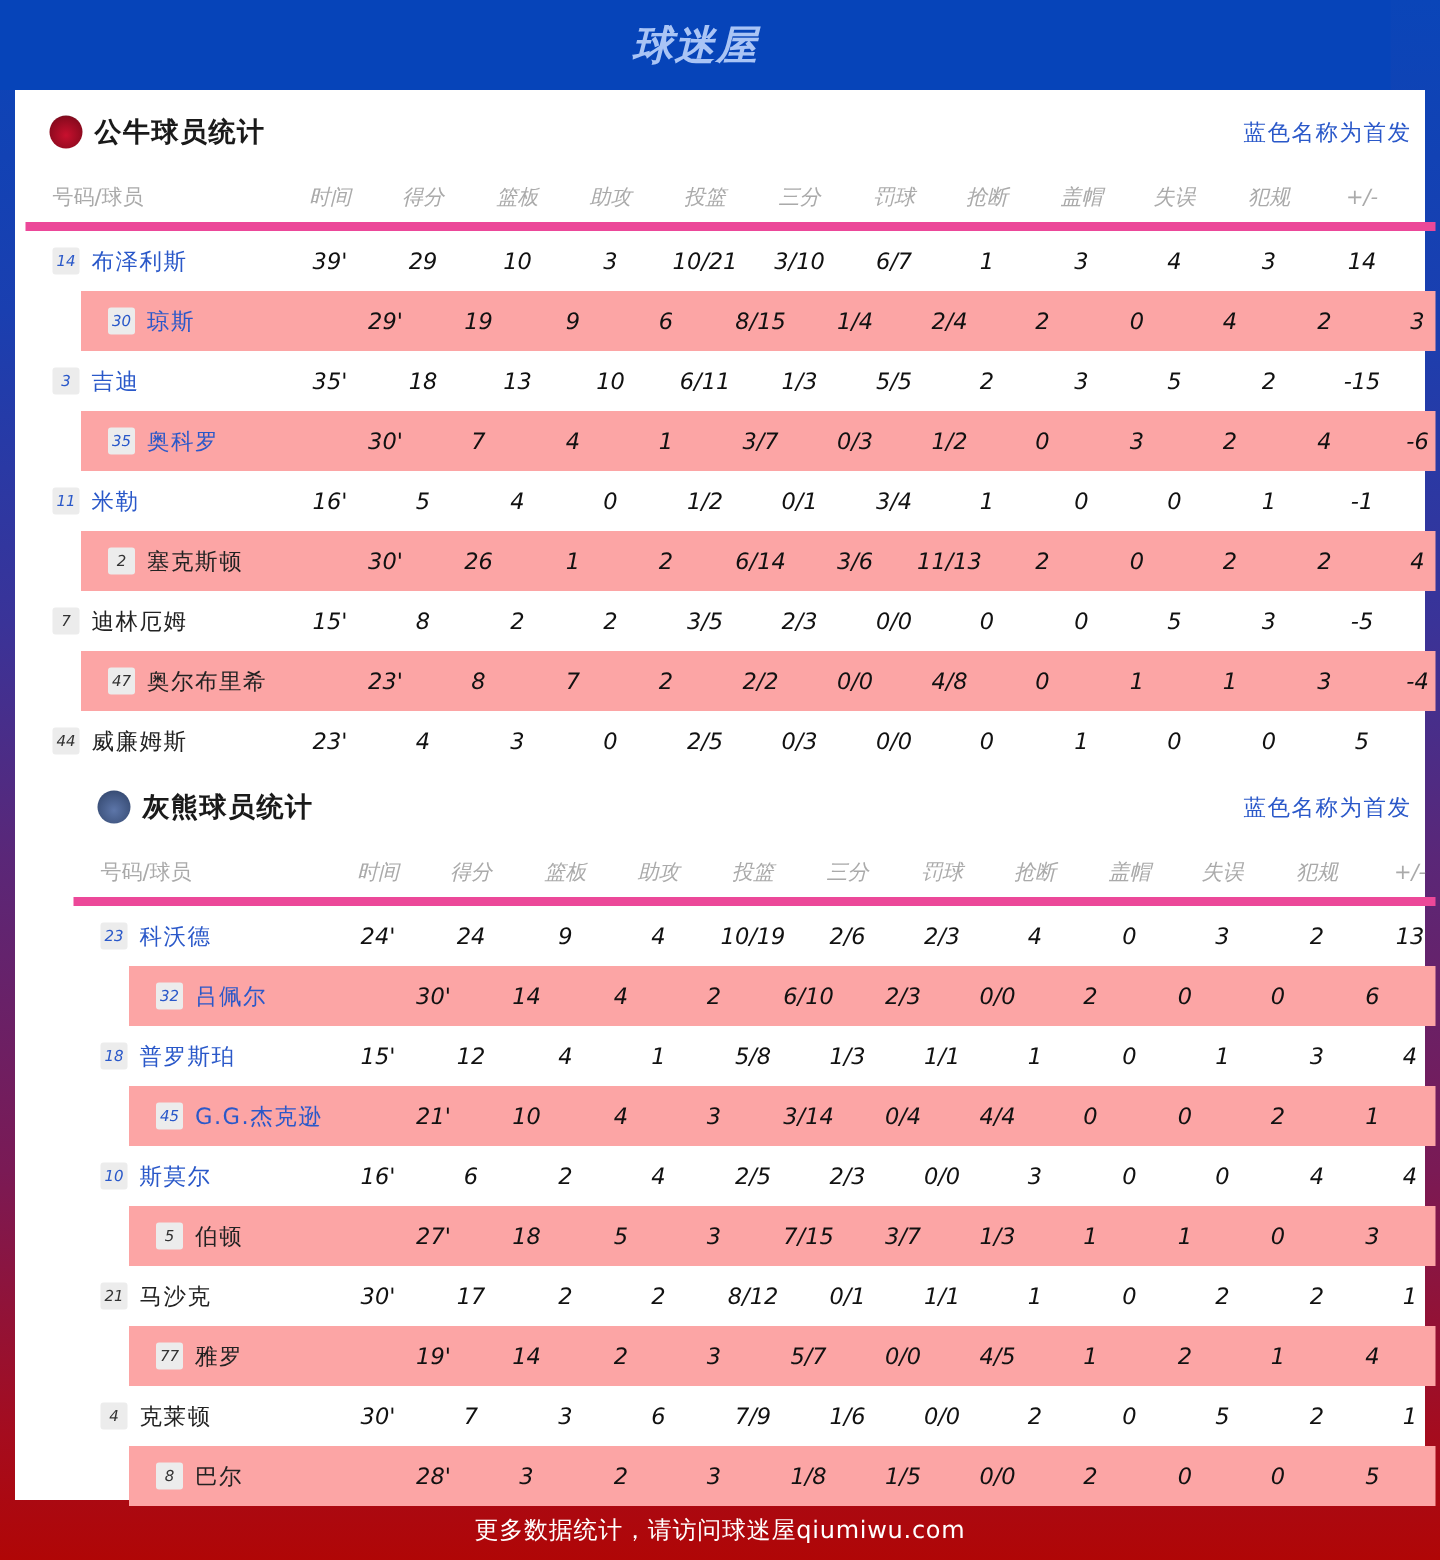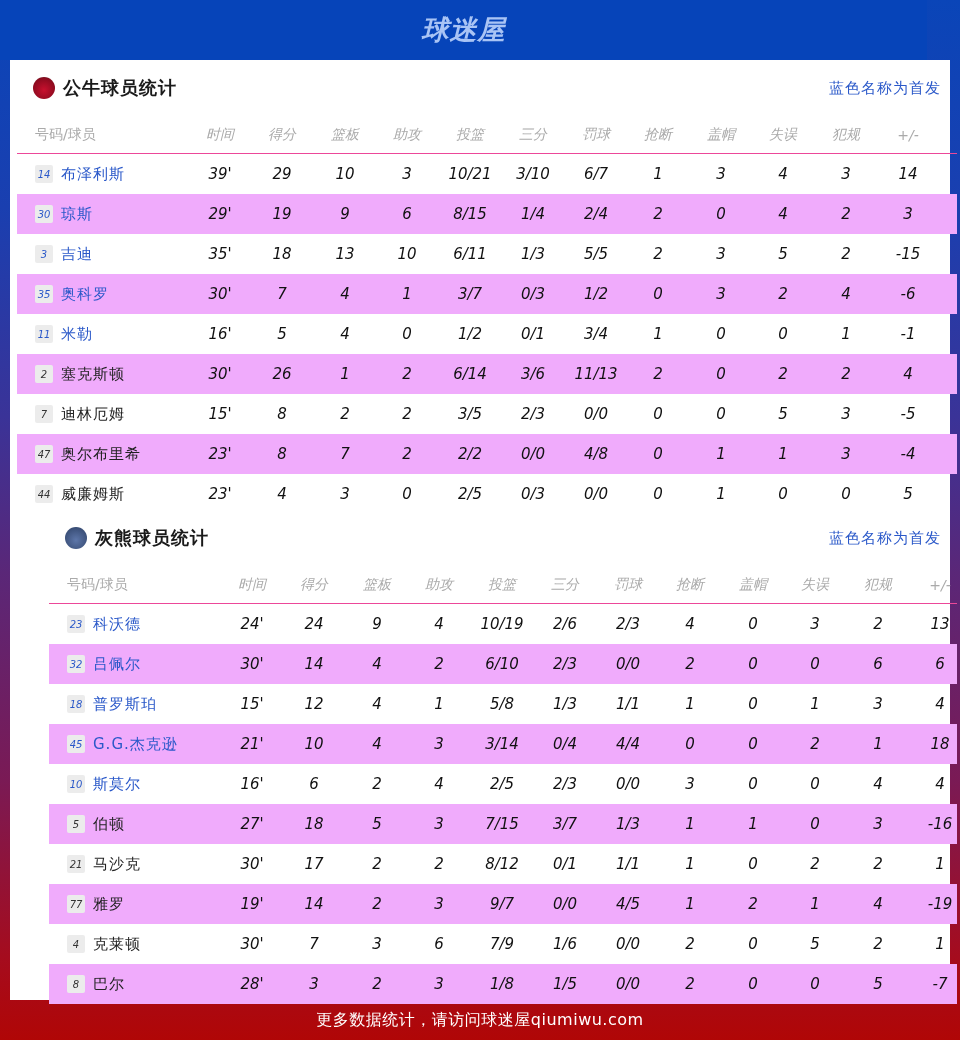--- a/index.html
+++ b/index.html
@@ -34,22 +34,22 @@
     display: flex; align-items: center; justify-content: center;
     font-size: 6px; color: #fff; font-weight: bold;
   }
   .team-logo.bulls { background: radial-gradient(circle at 50% 60%, #c8102e 0%, #8a0a1e 70%, #333 100%); }
   .team-logo.grizz { background: radial-gradient(circle at 50% 60%, #5d76a9 0%, #3b5079 70%, #23375b 100%); }
   .sec-title-text { font-size: 18px; color: #1a1a1a; font-weight: bold; letter-spacing: 1px; }
   .legend-note { font-size: 15px; color: #2a58c9; letter-spacing: 1px; font-family: Liberation Mono, monospace; }
   .row {
     height: 40px; display: flex; align-items: center; position: relative;
   }
-  .row.head { height: 38px; border-bottom: 1px solid #ec4899; }
-  .row.alt { background: #f0abfc; }
+  .row.head { height: 38px; border-bottom: 6px solid #ec4899; }
+  .row.alt { background: #fca5a5; margin-left: 37px; }
   .cell-player { width: 175px; display: flex; align-items: center; padding-left: 18px; }
   .num-badge {
     min-width: 18px; height: 18px; background: #ececec; border-radius: 2px;
     font-size: 10px; color: #333; display: flex; align-items: center; justify-content: center;
     font-style: italic; margin-right: 8px; padding: 0 2px;
   }
   .num-badge.starter { color: #2a58c9; }
   .pname { font-size: 15px; color: #222; letter-spacing: 1px; }
   .pname.starter { color: #2a58c9; }
   .head .hcell { color: #aaaaaa; font-size: 14px; font-style: italic; }
@@ -413,21 +413,21 @@
       </div>
       <div class="row alt">
         <div class="cell-player">
           <span class="num-badge">77</span>
           <span class="pname">雅罗</span>
         </div>
         <div class="c c0">19'</div>
         <div class="c c1">14</div>
         <div class="c c2">2</div>
         <div class="c c3">3</div>
-        <div class="c c4">9/7</div>
+        <div class="c c4">5/7</div>
         <div class="c c5">0/0</div>
         <div class="c c6">4/5</div>
         <div class="c c7">1</div>
         <div class="c c8">2</div>
         <div class="c c9">1</div>
         <div class="c c10">4</div>
         <div class="c c11">-19</div>
       </div>
       <div class="row">
         <div class="cell-player">

